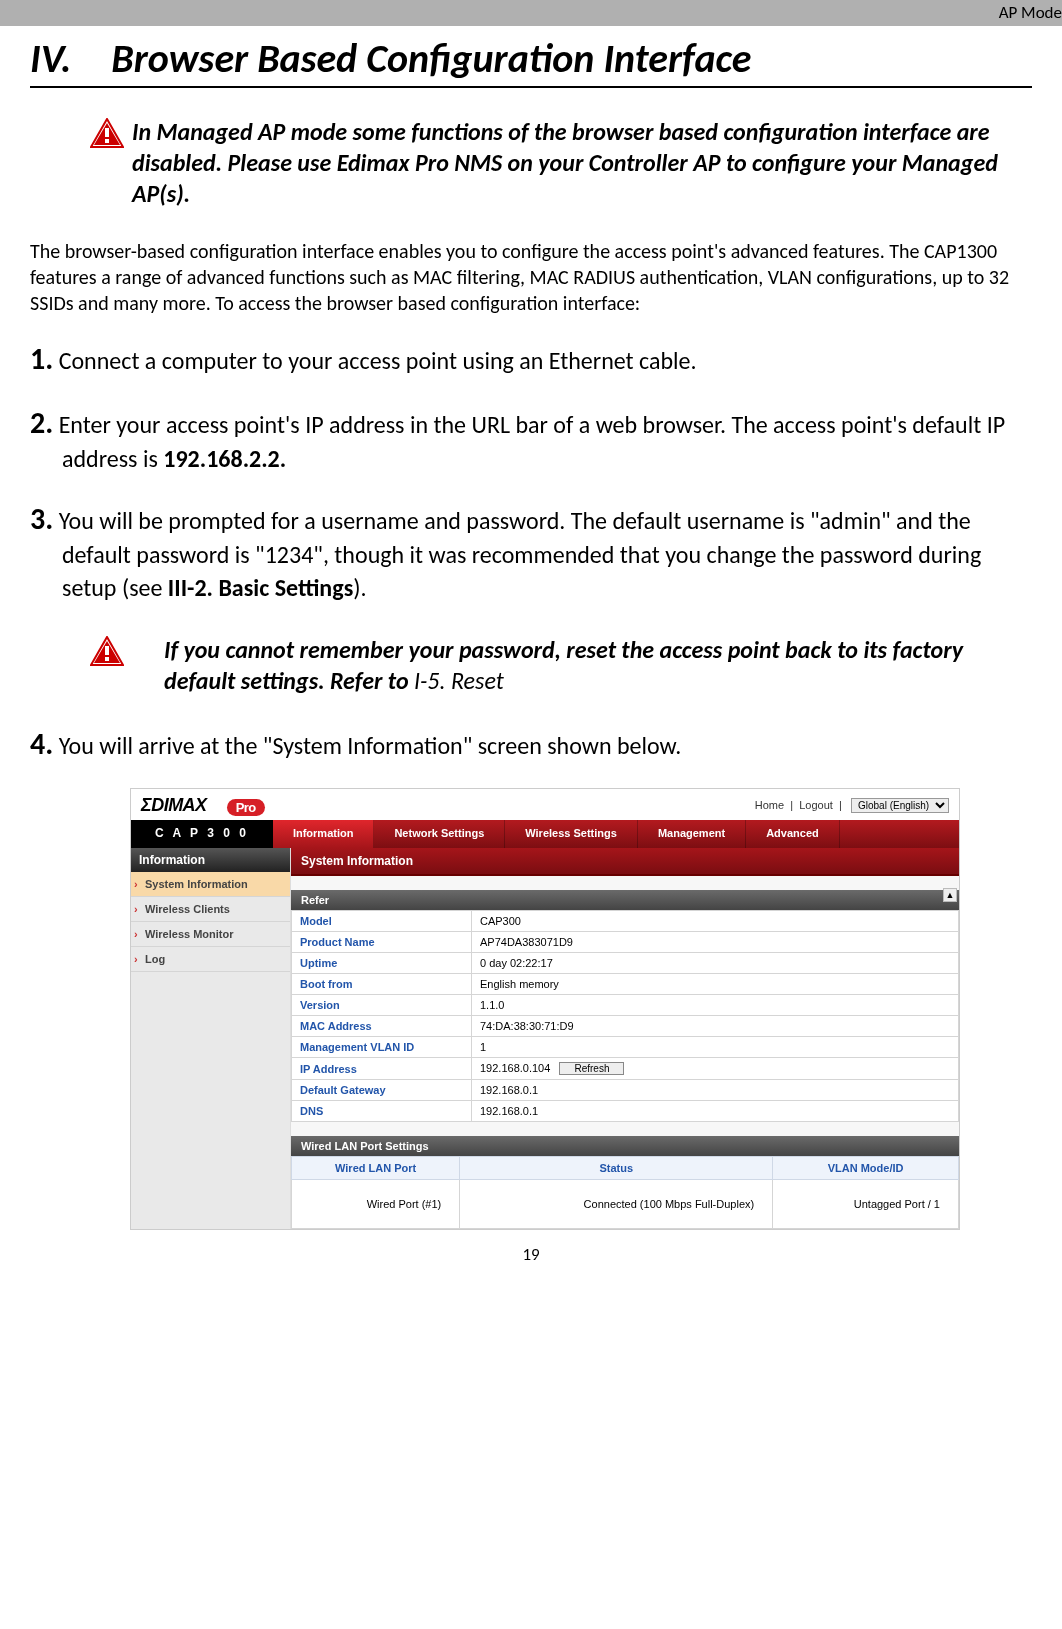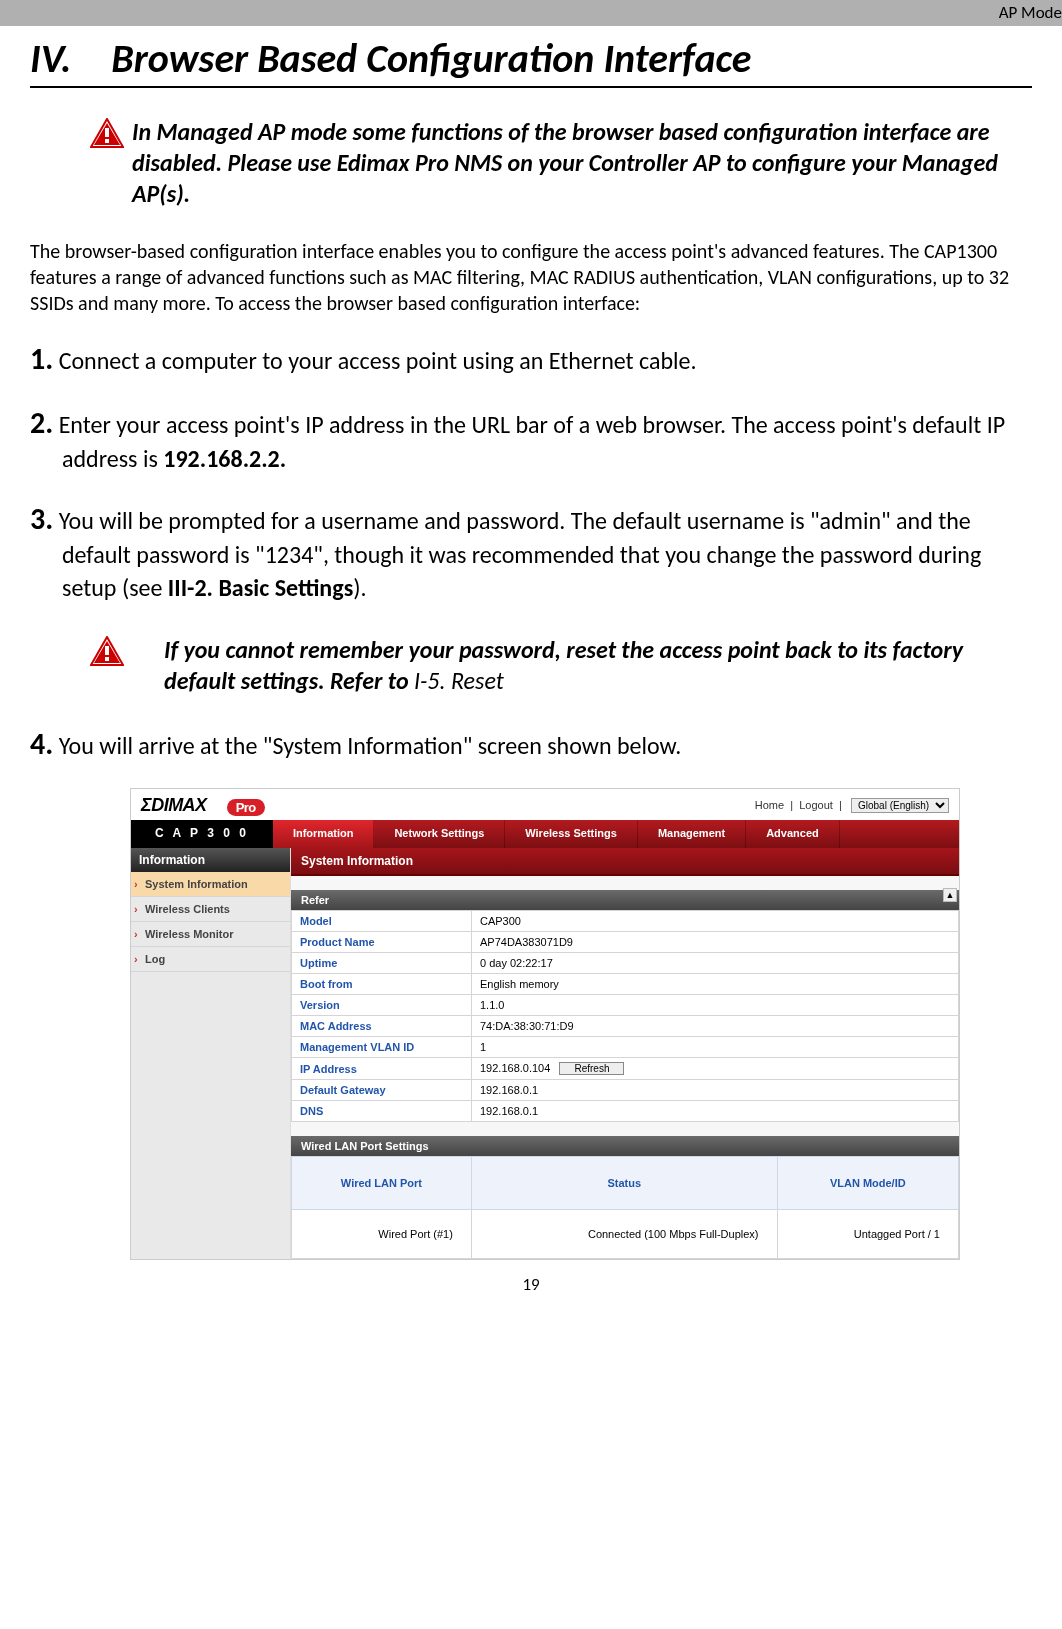--- a/index.html
+++ b/index.html
@@ -128,21 +128,21 @@
   .refresh-btn {
     font-size: 10px; border: 1px solid #888; background: #eee;
     padding: 0 14px; margin-left: 6px;
   }
   table.wired {
     width: 100%; border-collapse: collapse; background: #fff; font-size: 11px;
     margin-top: 0;
   }
   table.wired th {
     border: 1px solid #cfd8e6; background: #eef3fb; color: #2255aa;
-    font-weight: bold; padding: 20px; 
+    font-weight: bold; padding: 5px; 
   }
   table.wired td { border: 1px solid #d5d5d5; padding: 18px; text-align: right; }
   .scroll-arrow {
     position: absolute; right: 2px; top: 40px; width: 14px; height: 14px;
     background: #eee; border: 1px solid #bbb; font-size: 9px; text-align: center;
     line-height: 12px;
   }
   .page-num {
     text-align: center; font-size: 17px; margin-top: 14px;
   }

